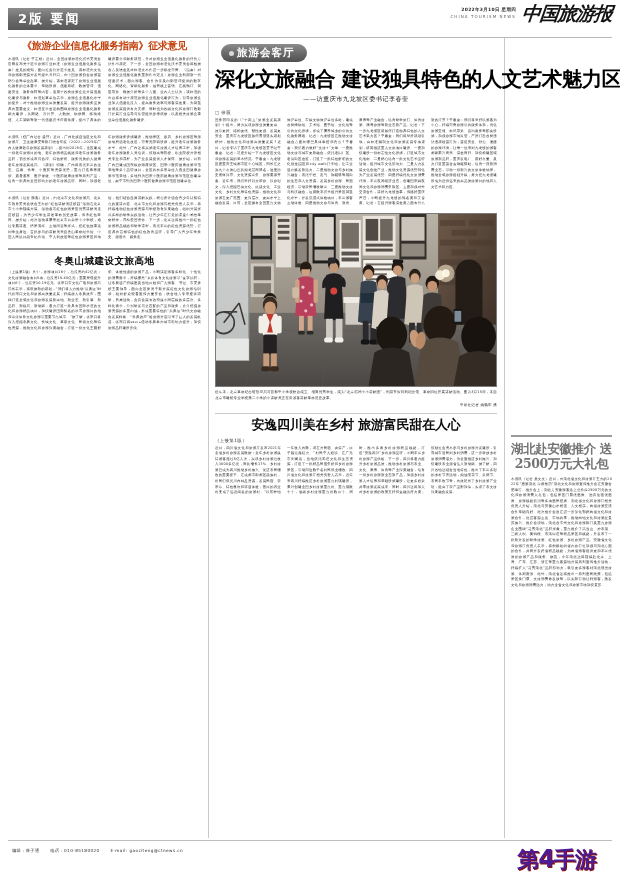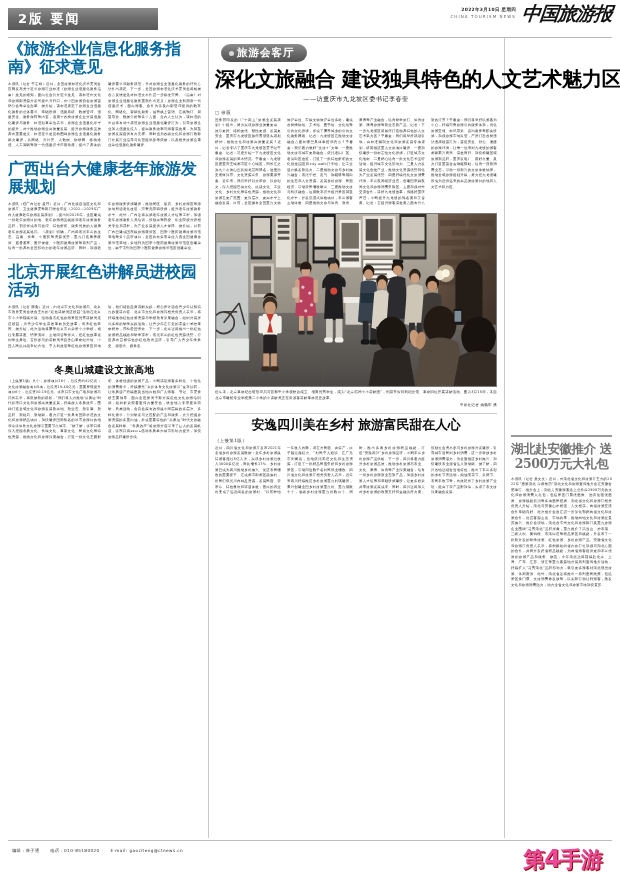--- a/index.html
+++ b/index.html
@@ -91,24 +91,25 @@
     top: 0; bottom: 0; width: 1px;
     background: #c9c9c9;
   }
   .vrule-1 { left: 200px; }
   .vrule-2 { left: 496px; }
 
   
   .hl-1 {
     font-family: "DejaVu Serif", "Liberation Serif", serif;
     font-weight: bold;
-    font-size: 16px;
+    font-size: 10px;
     line-height: 1.15;
+    text-align: center;
     letter-spacing: -0.3px;
-    color: #0369a1;
+    color: #c2410c;
     margin: 2px 0 5px;
   }
   .hl-2 {
     font-family: "DejaVu Serif", "Liberation Serif", serif;
     font-weight: bold;
     font-size: 13px;
     line-height: 1.15;
     text-align: center;
     color: #0b0b0b;
     margin: 4px 0 5px;
@@ -254,25 +255,25 @@
     left: 12px; top: 10px;
     font-size: 4.2px;
     color: #333;
     letter-spacing: .4px;
     white-space: nowrap;
   }
   .footer-info span { margin-right: 9px; }
 
   .watermark {
     position: absolute;
-    right: 14px; bottom: 2px;
+    right: 20px; bottom: 2px;
     font-family: "DejaVu Sans", "Liberation Sans", sans-serif;
     font-weight: bold;
     font-size: 22px;
-    color: #ec4899;
+    color: #4c1d95;
     letter-spacing: -1px;
     text-shadow: 1px 1px 0 #8e0d08;
     line-height: 1;
     padding: 1px 4px;
   }
   .watermark .num { font-size: 24px; }
 </style>
 </head>
 <body>
 
@@ -292,26 +293,24 @@
   <div class="vrule vrule-1"></div>
   <div class="vrule vrule-2"></div>
 
   <div class="col col-left">
 
     <div class="hl-1">《旅游企业信息化服务指南》征求意见</div>
     <div class="body-text two-col">本报讯（记者 李志刚）近日，全国旅游标准化技术委员会官网发布关于征求旅游行业标准《旅游企业信息化服务指南》意见的通知，面向社会公开征求意见。该标准由文化和旅游部资源开发司提出并归口，由中国旅游协会旅游营销分会等单位起草。据介绍，该标准规定了旅游企业信息化服务的总体要求、基础设施、信息系统、数据管理、信息安全、服务保障等内容，适用于各类旅游企业开展信息化建设与服务。标准起草单位表示，旅游企业信息化水平的提升，对于推动旅游业高质量发展、提升旅游服务品质具有重要意义。标准征求意见稿围绕旅游企业信息化服务能力建设，从网络、云计算、大数据、物联网、移动通信、人工智能等新一代信息技术应用角度，提出了具体的建设要求和服务规范，并对旅游企业信息化服务的评价方法作出规定。下一步，全国旅游标准化技术委员会将根据各方反馈意见对标准文本作进一步修改完善。《指南》对旅游企业信息化服务重新作出定义：旅游企业利用新一代信息技术，面向游客、合作伙伴及内部管理提供的数字化、网络化、智能化服务，涵盖线上营销、在线预订、智慧导览、数据分析等多个方面。业内人士认为，该标准的出台将有助于规范旅游企业信息化建设行为，引导旅游企业加大信息化投入，提高服务效率与游客满意度，为智慧旅游发展提供有力支撑。同时也为各级文化和旅游行政部门开展行业指导与监管提供参考依据，以及相关旅游企事业单位信息化服务建设。</div>
 
     <hr class="sep">
 
-    <div class="hl-1">广西出台大健康老年旅游发展规划</div>
     <div class="body-text two-col">本报讯（驻广西记者 孟萍）近日，广西壮族自治区文化和旅游厅、卫生健康委等部门联合印发《2022—2025年广西大健康老年旅游发展规划》，提出到2025年，全区建成一批老年旅游目的地、老年旅游精品线路和老年旅游服务品牌，初步形成布局合理、特色鲜明、服务优质的大健康老年旅游发展格局。《规划》明确，广西将依托丰富的生态、温泉、长寿、中医药等资源优势，重点打造康养度假、避暑避寒、医疗保健、中医药健康旅游等系列产品，培育一批具有全国影响力的老年旅游品牌。同时，加强老年旅游服务设施建设，推动景区、饭店、乡村旅游区等涉旅场所适老化改造，完善无障碍设施，提升老年旅游服务水平。此外，广西还将实施老年旅游人才培养工程，加强老年旅游服务人员培训，鼓励高等院校、职业院校开设相关专业和课程，为产业发展提供人才保障。据介绍，目前广西已建成国家级旅游度假区、国家中医药健康旅游示范基地等多个品牌项目，全区共有多家单位入选全国健康旅游示范基地，多地列为国家中医药健康旅游示范区创建单位，南宁市列为国家中医药健康旅游示范区创建单位。</div>
 
     <hr class="sep">
 
-    <div class="hl-1">北京开展红色讲解员进校园活动</div>
     <div class="body-text two-col">本报讯（记者 魏彪）近日，由北京市文化和旅游局、北京市教育委员会联合主办的“红色讲解员进校园”活动在北京市中小学陆续开展。活动邀请红色旅游景区优秀讲解员走进校园，为青少年学生讲述革命历史故事，传承红色基因。据介绍，此次活动将覆盖北京市百余所中小学校，通过专题讲座、情景演绎、互动问答等形式，把红色故事送到学生身边。首批参与的讲解员来自香山革命纪念馆、中国人民抗日战争纪念馆、李大钊故居等红色旅游景区和场馆，他们结合自身讲解实践，精心设计适合青少年认知特点的宣讲内容。北京市文化和旅游局相关负责人表示，将持续推动红色旅游资源与学校教育深度融合，组织开展形式多样的研学实践活动，让青少年在行走的课堂中感悟革命精神，厚植爱国情怀。下一步，北京还将推出一批红色旅游精品线路和研学课程，依托丰富的红色资源优势，打造具有首都特色的红色教育品牌，引导广大青少年学党史、强信念、跟党走。</div>
 
     <hr class="sep-thick">
 
     <div class="hl-small">冬奥山城建设文旅高地</div>
     <div class="body-text two-col">（上接第1版）其中，旅游项目16个，总投资约82亿元；文化旅游融合项目5项，总投资15.40亿元；重要景观提升项目6个，总投资30.15亿元。张家口市文化广电和旅游局局长表示，将依据新的规划，“我们将大力推动‘后奥运’时代张家口文化和旅游高质量发展，持续放大冬奥效应，围绕打造全域文化和旅游发展新高地、新业态、新引擎、新品牌、新格局、新动能，着力打造一批具有国际水准的文化和旅游精品项目，加快建设国际知名的冰雪旅游目的地和京张体育文化旅游带重要节点城市。”据了解，张家口将深入挖掘冬奥文化、长城文化、草原文化、民俗文化等特色资源，推动文化和旅游深度融合，打造一批文化主题鲜明、体验性强的旅游产品，不断满足游客多样化、个性化的消费需求，持续擦亮“京张体育文化旅游带”金字招牌，让冬奥遗产持续惠及当地百姓和广大游客。书记、市委党校主要领导，面向全区党员干部开展红色文化旅游培训班，组织群众观看宣传力量集合，联合地方专家座谈调研，典藏活动，会议会展有效衔接不同层级的多层次、多样化需求，分别研发与之匹配的产品和服务，充分挖掘旅游资源的多重内涵，形成重要特色的“后奥运”时代文旅融合发展样板。“冬奥效应”给旅游开启带来了巨大的发展机遇，张家口将взять借助冬奥举办城市影响力提升，加快旅游品牌建设步伐。</div>
   </div>
 
   <div class="col col-mid">
 

